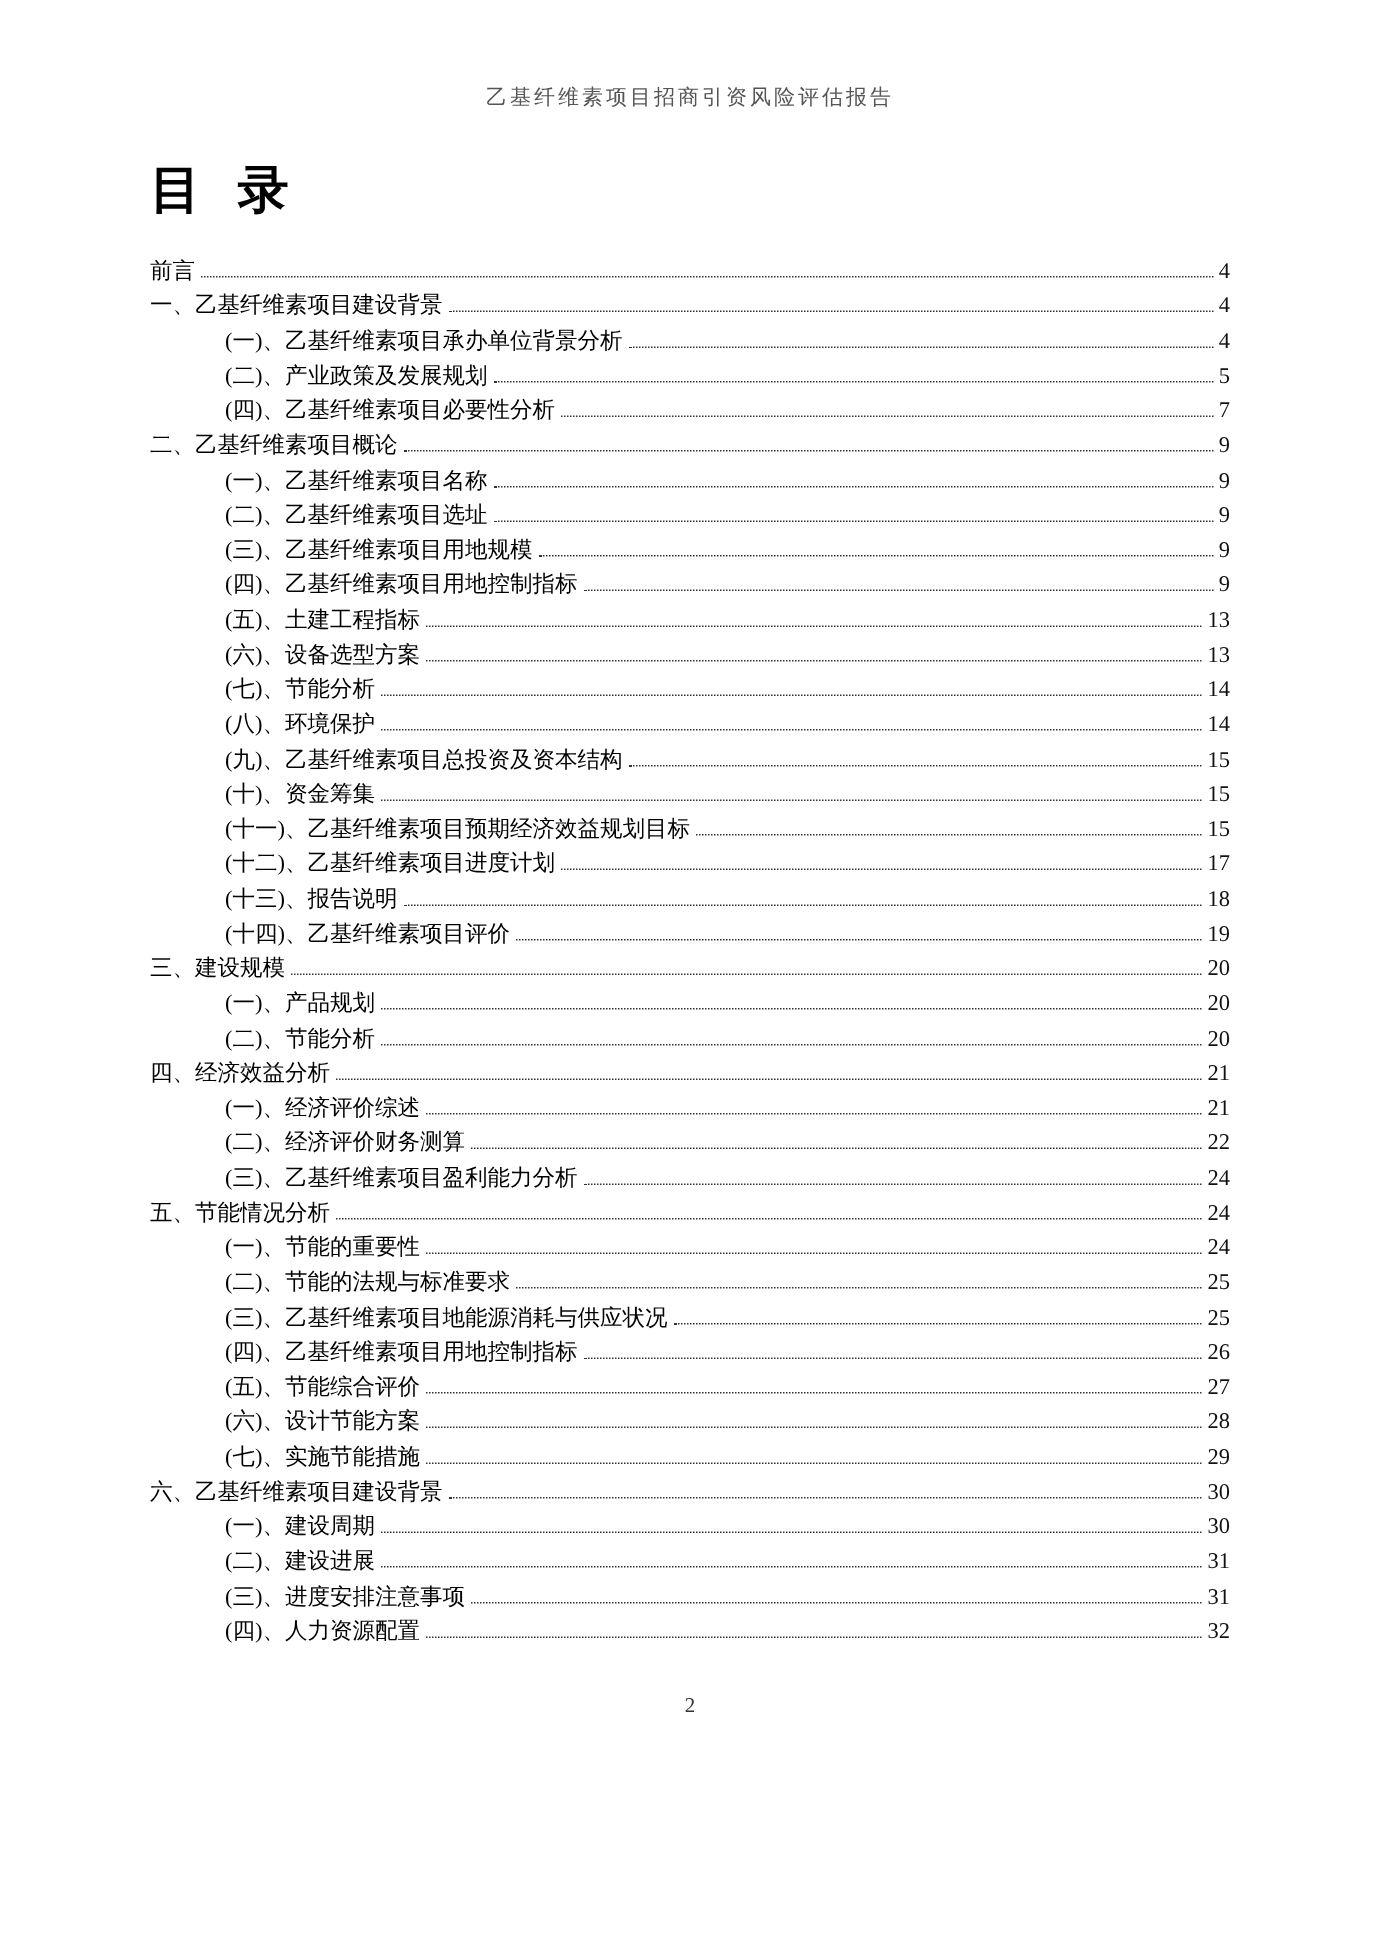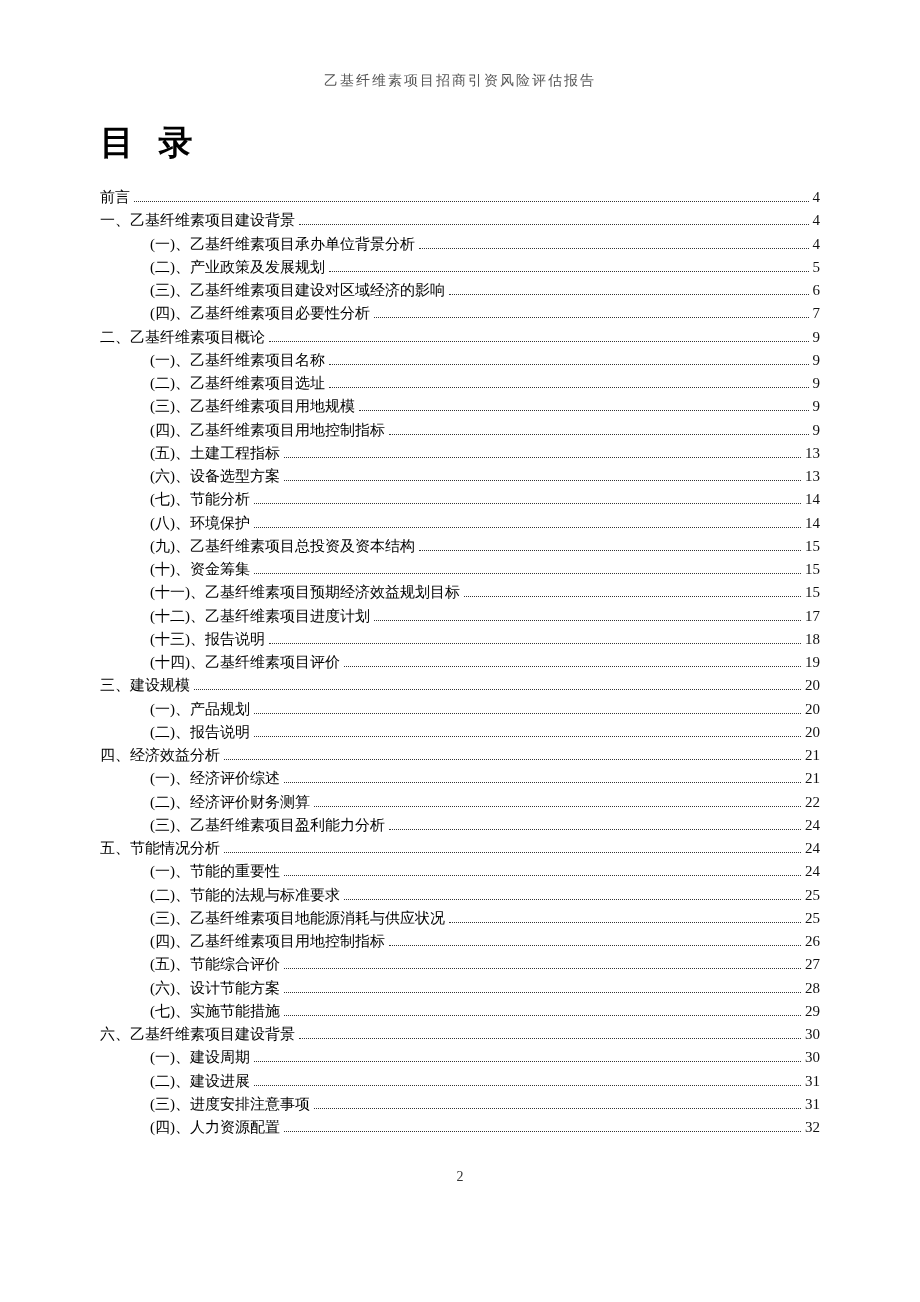--- a/index.html
+++ b/index.html
@@ -5,21 +5,21 @@
   body {
     margin: 0;
     padding: 0;
     background: #fff;
     font-family: "SimSun", "宋体", serif;
     width: 920px;
     min-height: 1302px;
     box-sizing: border-box;
   }
   .page {
-    padding: 72px 100px 40px 100px;
+    padding: 56px 100px 40px 100px;
   }
   .header {
     text-align: center;
     font-size: 14px;
     color: #555;
     letter-spacing: 2px;
     margin-bottom: 30px;
   }
   .title {
     text-align: left;
@@ -82,25 +82,20 @@
         <span class="toc-label">(一)、乙基纤维素项目承办单位背景分析</span>
         <span class="toc-dots"></span>
         <span class="toc-page">4</span>
       </div>
       <div class="toc-row lvl2">
         <span class="toc-label">(二)、产业政策及发展规划</span>
         <span class="toc-dots"></span>
         <span class="toc-page">5</span>
       </div>
       <div class="toc-row lvl2">
-        <span class="toc-label">(三)、乙基纤维素项目建设对区域经济的影响</span>
-        <span class="toc-dots"></span>
-        <span class="toc-page">6</span>
-      </div>
-      <div class="toc-row lvl2">
         <span class="toc-label">(四)、乙基纤维素项目必要性分析</span>
         <span class="toc-dots"></span>
         <span class="toc-page">7</span>
       </div>
       <div class="toc-row lvl1">
         <span class="toc-label">二、乙基纤维素项目概论</span>
         <span class="toc-dots"></span>
         <span class="toc-page">9</span>
       </div>
       <div class="toc-row lvl2">
@@ -177,21 +172,21 @@
         <span class="toc-label">三、建设规模</span>
         <span class="toc-dots"></span>
         <span class="toc-page">20</span>
       </div>
       <div class="toc-row lvl2">
         <span class="toc-label">(一)、产品规划</span>
         <span class="toc-dots"></span>
         <span class="toc-page">20</span>
       </div>
       <div class="toc-row lvl2">
-        <span class="toc-label">(二)、报告说明</span>
+        <span class="toc-label">(二)、节能分析</span>
         <span class="toc-dots"></span>
         <span class="toc-page">20</span>
       </div>
       <div class="toc-row lvl1">
         <span class="toc-label">四、经济效益分析</span>
         <span class="toc-dots"></span>
         <span class="toc-page">21</span>
       </div>
       <div class="toc-row lvl2">
         <span class="toc-label">(一)、经济评价综述</span>

